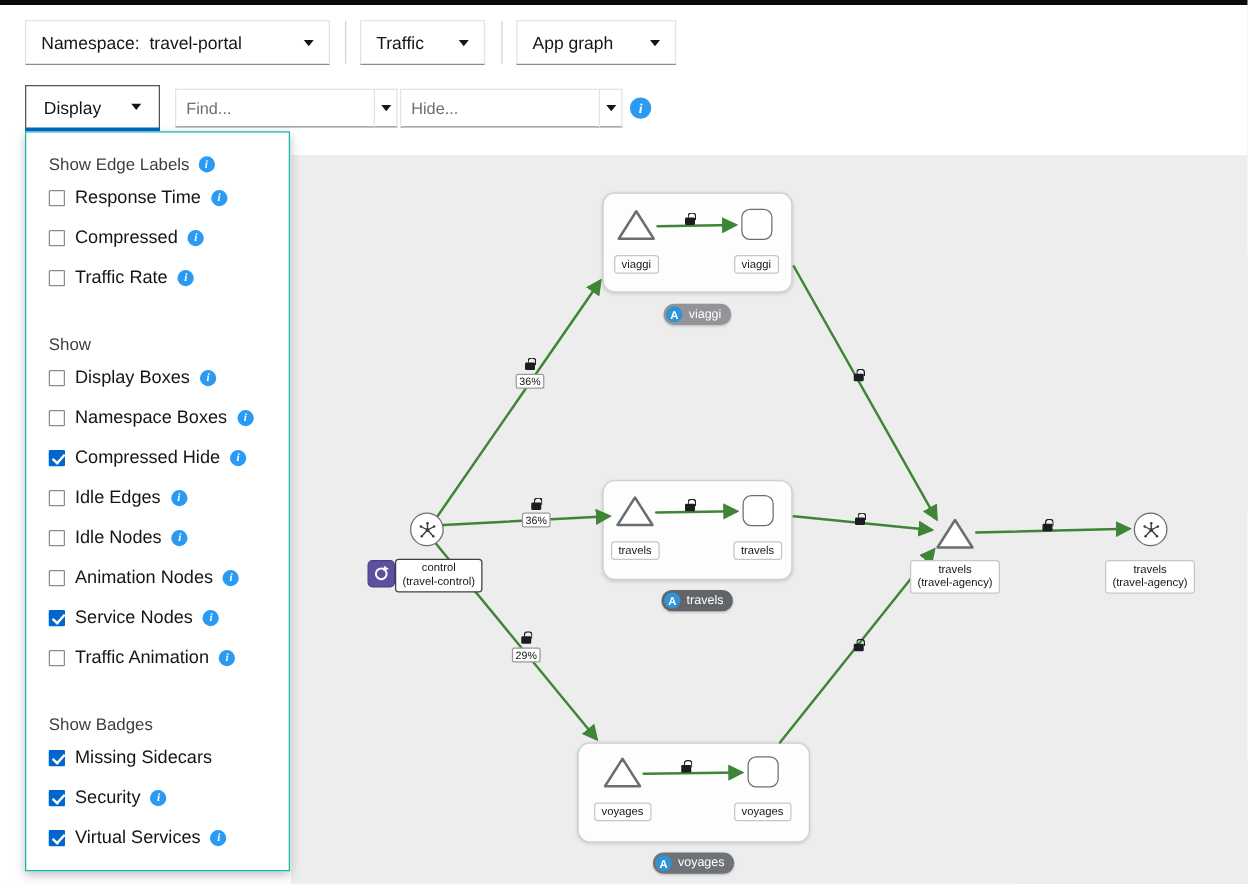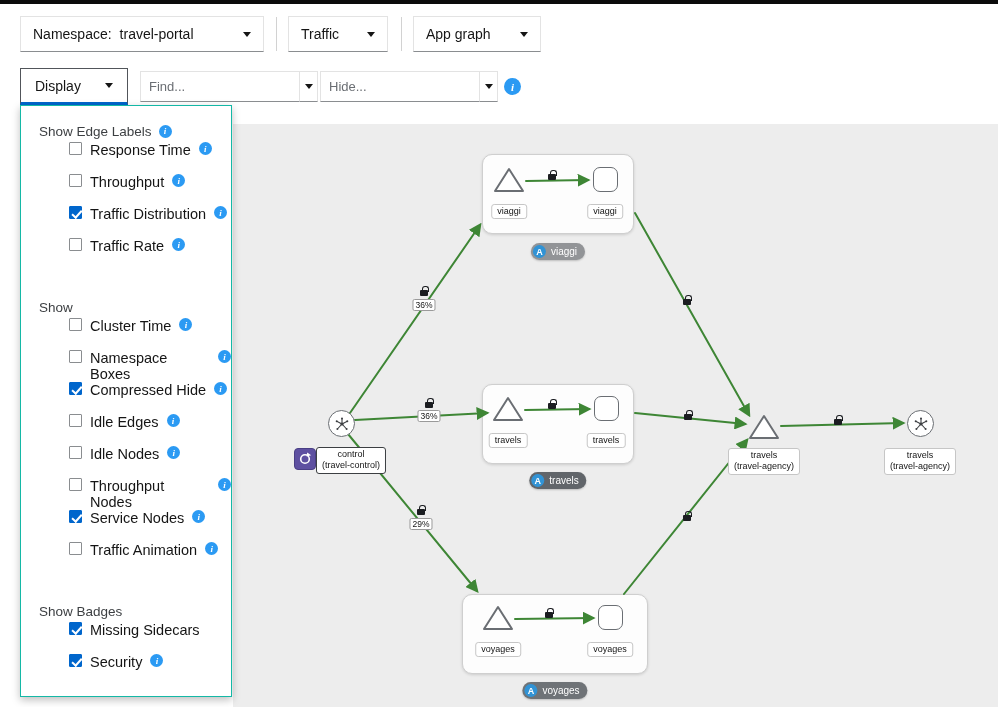--- a/index.html
+++ b/index.html
@@ -55,21 +55,21 @@
   #toolbar-info { position:absolute; left:504px; top:74px; width:17px; height:17px; font-size:11px; }
 
   
   #display-menu {
     position:absolute; left:20px; top:101px; width:212px; height:592px; background:#fff;
     border:1px solid #14b8a6; box-shadow: 0 3px 8px rgba(0,0,0,0.25); z-index: 30;
     padding: 14px 0 0 18px;
   }
   .menu-title { display:flex; align-items:center; gap:7px; height:22px; font-size:13.5px; color:#3c3f42; margin-top:0; }
   .menu-title.spaced { margin-top:26px; }
-  .menu-row { display:flex; gap:8px; height:32px; cursor:pointer;margin-left:30px; }
+  .menu-row { display:flex; align-items:center; gap:8px; height:32px; cursor:pointer; }
   .menu-row .lbl { font-size:14.5px; color:#151515; }
   .cb { width:13px; height:13px; background:#fff; border:1px solid #8a8d90; border-radius:1px; position:relative; flex:none; }
   .cb.checked { background:#0066cc; border-color:#0066cc; }
   .cb.checked::after { content:""; position:absolute; left:4px; top:0.5px; width:3.5px; height:8px;
                        border:solid #fff; border-width:0 2px 2px 0; transform:rotate(42deg); }
 
   
   #graph { position:absolute; left:233px; top:120px; width:765px; height:587px; background:#ededed; }
   #edges-svg { position:absolute; left:0; top:0; z-index:2; }
 
@@ -154,40 +154,35 @@
     <span>Show Edge Labels</span>
     <span class="info"></span>
   </div>
   <div class="menu-row">
     <span class="cb"></span>
     <span class="lbl">Response Time</span>
     <span class="info"></span>
   </div>
   <div class="menu-row">
     <span class="cb"></span>
-    <span class="lbl">Throughput</span>
-    <span class="info"></span>
-  </div>
-  <div class="menu-row">
-    <span class="cb checked"></span>
-    <span class="lbl">Traffic Distribution</span>
+    <span class="lbl">Compressed</span>
     <span class="info"></span>
   </div>
   <div class="menu-row">
     <span class="cb"></span>
     <span class="lbl">Traffic Rate</span>
     <span class="info"></span>
   </div>
 
   <div class="menu-title spaced">
     <span>Show</span>
   </div>
   <div class="menu-row">
     <span class="cb"></span>
-    <span class="lbl">Cluster Time</span>
+    <span class="lbl">Display Boxes</span>
     <span class="info"></span>
   </div>
   <div class="menu-row">
     <span class="cb"></span>
     <span class="lbl">Namespace Boxes</span>
     <span class="info"></span>
   </div>
   <div class="menu-row">
     <span class="cb checked"></span>
     <span class="lbl">Compressed Hide</span>
@@ -198,21 +193,21 @@
     <span class="lbl">Idle Edges</span>
     <span class="info"></span>
   </div>
   <div class="menu-row">
     <span class="cb"></span>
     <span class="lbl">Idle Nodes</span>
     <span class="info"></span>
   </div>
   <div class="menu-row">
     <span class="cb"></span>
-    <span class="lbl">Throughput Nodes</span>
+    <span class="lbl">Animation Nodes</span>
     <span class="info"></span>
   </div>
   <div class="menu-row">
     <span class="cb checked"></span>
     <span class="lbl">Service Nodes</span>
     <span class="info"></span>
   </div>
   <div class="menu-row">
     <span class="cb"></span>
     <span class="lbl">Traffic Animation</span>
@@ -222,20 +217,25 @@
   <div class="menu-title spaced">
     <span>Show Badges</span>
   </div>
   <div class="menu-row">
     <span class="cb checked"></span>
     <span class="lbl">Missing Sidecars</span>
   </div>
   <div class="menu-row">
     <span class="cb checked"></span>
     <span class="lbl">Security</span>
+    <span class="info"></span>
+  </div>
+  <div class="menu-row">
+    <span class="cb checked"></span>
+    <span class="lbl">Virtual Services</span>
     <span class="info"></span>
   </div>
 </div>
 
 <div id="graph">
 
   <div class="app-box" id="box-viaggi"></div>
   <div class="app-box" id="box-travels"></div>
   <div class="app-box" id="box-voyages"></div>
 

